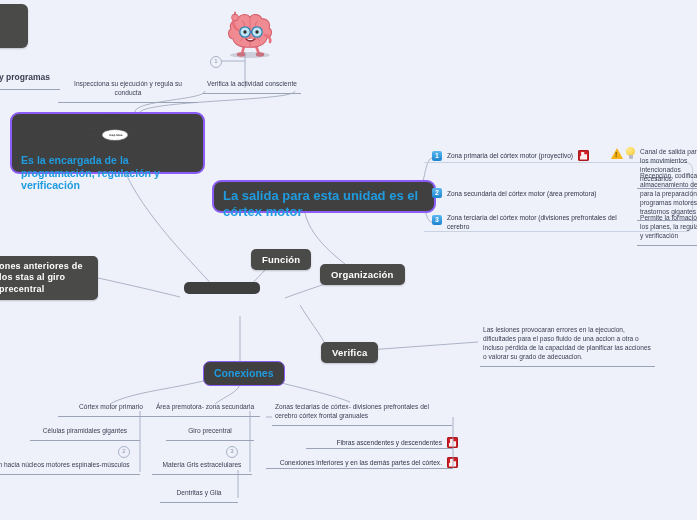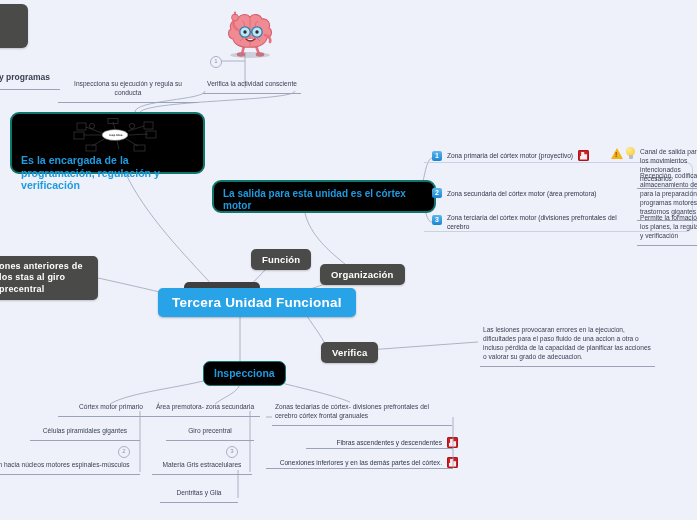--- a/index.html
+++ b/index.html
@@ -26,21 +26,21 @@
   
   .pill{
     background:#4a4a48;border-radius:5px;color:#fff;font-weight:bold;font-size:9.5px;
     padding:5px 11px;white-space:nowrap;letter-spacing:.2px;
     box-shadow:0 1px 2px rgba(0,0,0,.2);
   }
   .pill.multiline{white-space:normal;line-height:1.25;}
 
   
   .obox{
-    background:#000000;border:2px solid #0f766e;border-radius:9px;
+    background:#404040;border:2px solid #8b5cf6;border-radius:9px;
     color:#1f9be0;font-weight:bold;font-size:11px;line-height:1.2;
     padding:6px 9px;box-sizing:border-box;
   }
   .obox.small{font-size:10.5px;padding:5px 10px;border-width:1.5px;border-radius:7px;white-space:nowrap;}
   .obox.withimg{padding:0;}
 
   
   .leaf{
     position:absolute;font-size:6.6px;color:#3a3f52;line-height:1.35;
     padding:0 3px 2px 3px;box-sizing:border-box;
@@ -220,21 +220,21 @@
             <circle cx="72" cy="8" r="2.6"></circle>
         </g>
         <g fill="#444" font-size="2.6" font-family="DejaVu Sans">
           <text x="49" y="18">map idea</text>
         </g>
       </svg>
     </div>
     <div style="position:absolute;left:9px;top:40px;width:178px;font-size:10.6px;line-height:1.18;color:#1f9be0;font-weight:bold;">Es la encargada de la programación, regulación y verificación</div>
   </div>
 
-  <div class="node obox" style="left:212px;top:180px;width:224px;height:33px;font-size:10px;">
+  <div class="node obox" style="left:212px;top:180px;width:224px;height:33px;font-size:13px;">
     <span>La salida para esta unidad es el córtex motor</span>
   </div>
 
   <div class="zpanel" style="left:424px;top:162px;width:268px;height:68px;"></div>
 
   <div class="zonerow" style="left:432px;top:150px;width:200px;">
     <span class="znum">1</span>
     <span>Zona primaria del córtex motor (proyectivo)</span>
     <span class="redicon"></span>
   </div>
@@ -263,28 +263,27 @@
     <span class="txt">Permite la formación de los planes, la regulación y verificación</span>
   </div>
 
   <div class="node pill" style="left:251px;top:249px;">Función</div>
 
   <div class="node pill" style="left:320px;top:264px;">Organización</div>
 
   <div class="node pill multiline clip-left" style="left:-12px;top:256px;width:110px;font-size:9px;">ones anteriores de los stas al giro precentral</div>
 
   <div class="central-shadow" style="left:184px;top:282px;width:76px;height:12px;"></div>
-  <div class="node central" style="left:158px;top:288px;">Tercera Unidad Funcional</div>
 
   <div class="node pill" style="left:321px;top:342px;">Verifica</div>
   <div class="leaf ul" style="left:480px;top:326px;width:175px;">
     <span class="txt">Las lesiones provocaran errores en la ejecucion, dificultades para el paso fluido de una accion a otra o incluso pérdida de la capacidad de planificar las acciones o valorar su grado de adecuacion.</span>
   </div>
 
-  <div class="node obox small" style="left:203px;top:361px;">Inspecciona</div>
+  <div class="node obox small" style="left:203px;top:361px;">Conexiones</div>
 
   <div class="leaf ul center" style="left:58px;top:403px;width:106px;">
     <span class="txt">Córtex motor primario</span>
   </div>
   <div class="leaf ul center" style="left:30px;top:427px;width:110px;">
     <span class="txt">Células piramidales gigantes</span>
   </div>
   <div class="badge" style="left:118px;top:446px;">2</div>
   <div class="leaf ul center" style="left:-12px;top:461px;width:152px;">
     <span class="txt">n hacia núcleos motores espinales-músculos</span>

